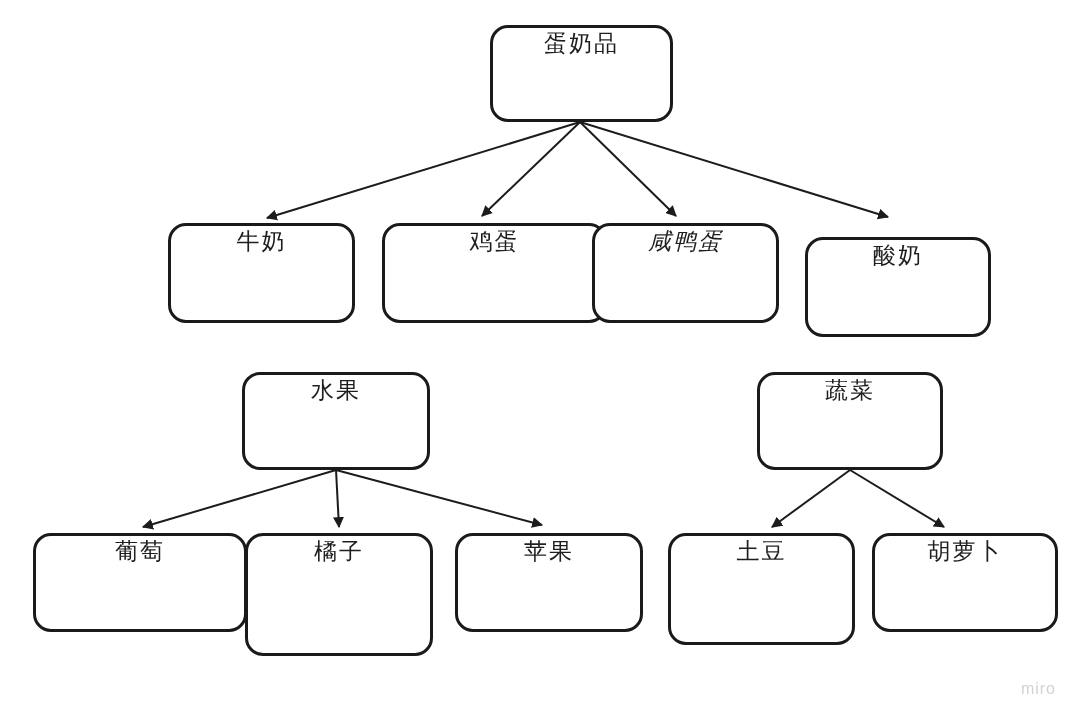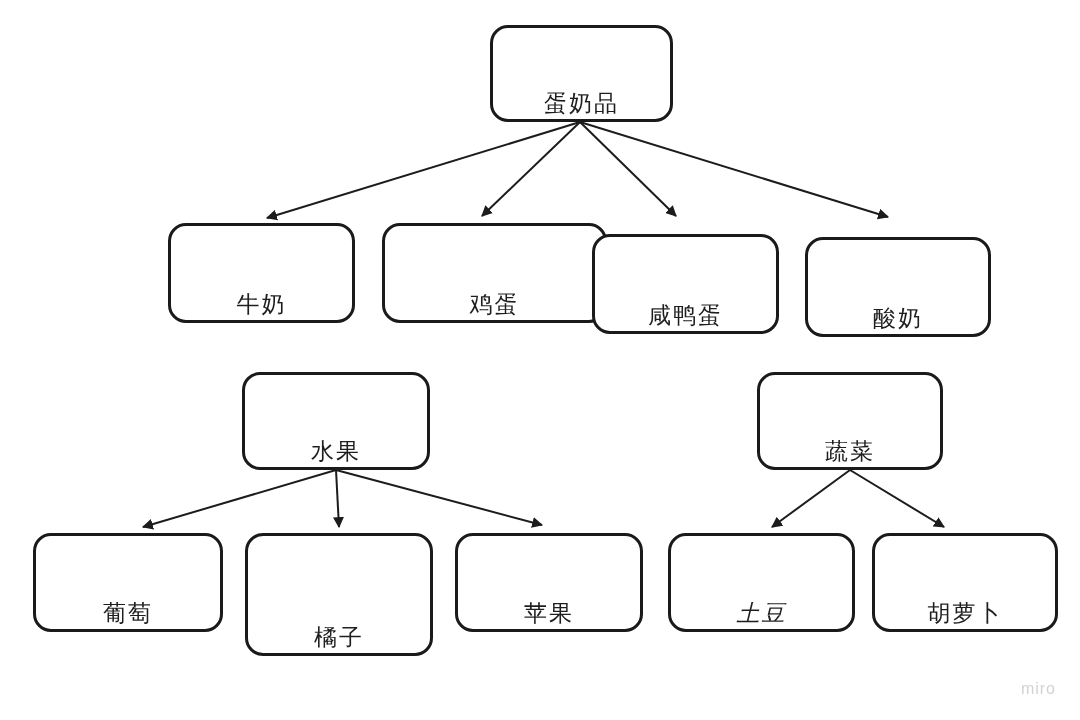--- a/index.html
+++ b/index.html
@@ -27,21 +27,21 @@
     stroke: #1c1c1c;
     stroke-width: 2;
   }
   .node {
     position: absolute;
     box-sizing: border-box;
     background: #ffffff;
     border: 3px solid #1a1a1a;
     border-radius: 18px;
     display: flex;
-    align-items: flex-end;
+    align-items: flex-start;
     justify-content: center;
   }
   .node-label {
     font-size: 23px;
     color: #1e1e1e;
     letter-spacing: 2px;
     white-space: nowrap;
   }
   .watermark {
     position: absolute;
@@ -83,49 +83,49 @@
   </div>
 
   <div class="node" style="left:168px; top:223px; width:187px; height:100px;">
     <span class="node-label">牛奶</span>
   </div>
 
   <div class="node" style="left:382px; top:223px; width:225px; height:100px;">
     <span class="node-label">鸡蛋</span>
   </div>
 
-  <div class="node" style="left:592px; top:234px; width:187px; height:100px;">
+  <div class="node" style="left:592px; top:223px; width:187px; height:100px;font-style:italic;">
     <span class="node-label">咸鸭蛋</span>
   </div>
 
   <div class="node" style="left:805px; top:237px; width:186px; height:100px;">
     <span class="node-label">酸奶</span>
   </div>
 
   <div class="node" style="left:242px; top:372px; width:188px; height:98px;">
     <span class="node-label">水果</span>
   </div>
 
-  <div class="node" style="left:33px; top:533px; width:190px; height:99px;">
+  <div class="node" style="left:33px; top:533px; width:214px; height:99px;">
     <span class="node-label">葡萄</span>
   </div>
 
   <div class="node" style="left:245px; top:533px; width:188px; height:123px;">
     <span class="node-label">橘子</span>
   </div>
 
   <div class="node" style="left:455px; top:533px; width:188px; height:99px;">
     <span class="node-label">苹果</span>
   </div>
 
   <div class="node" style="left:757px; top:372px; width:186px; height:98px;">
     <span class="node-label">蔬菜</span>
   </div>
 
-  <div class="node" style="left:668px; top:533px; width:187px; height:99px;font-style:italic;">
+  <div class="node" style="left:668px; top:533px; width:187px; height:112px;">
     <span class="node-label">土豆</span>
   </div>
 
   <div class="node" style="left:872px; top:533px; width:186px; height:99px;">
     <span class="node-label">胡萝卜</span>
   </div>
 
   <div class="watermark">miro</div>
 
 </div>

